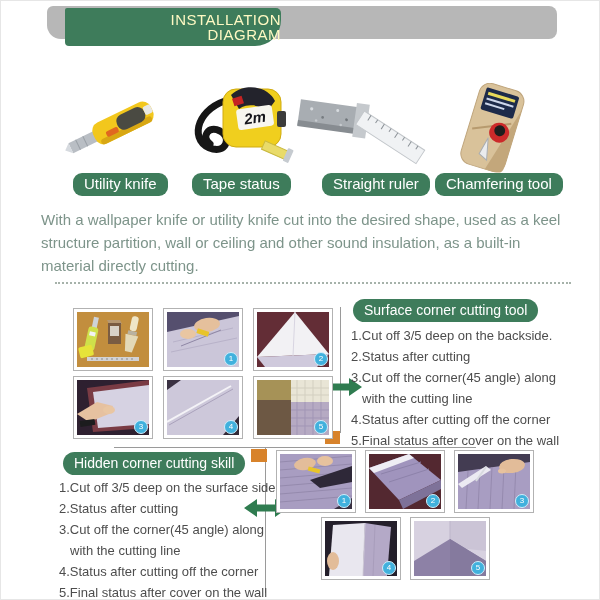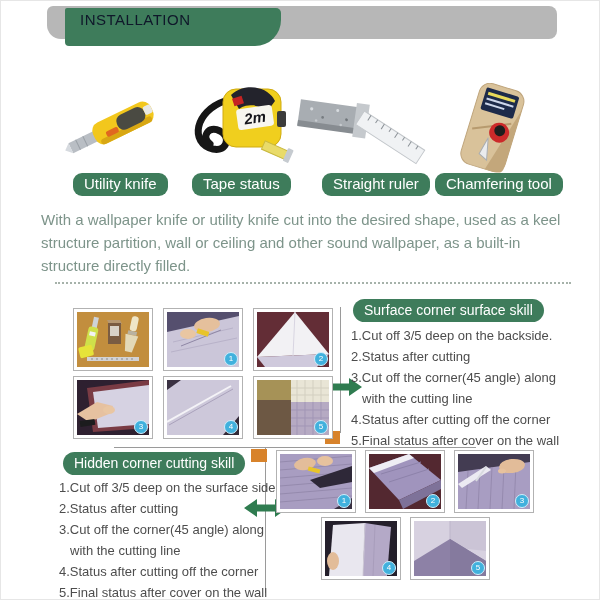--- a/index.html
+++ b/index.html
@@ -7,21 +7,21 @@
     position:relative;width:600px;height:600px;margin:0 auto;
     background:#fff;border:1px solid #e6e6e6;box-sizing:border-box;
     font-family:"Liberation Sans",sans-serif;overflow:hidden;
   }
   
   .gray-band{position:absolute;left:46px;top:5px;width:510px;height:33px;
     background:#b7b7b7;border-radius:6px 8px 8px 14px;}
   .green-badge{position:absolute;left:64px;top:7px;width:216px;height:38px;
     background:#3e7c5b;border-radius:2px 5px 26px 4px;box-sizing:border-box;
     padding:4px 0 0 15px;}
-  .green-badge div{color:#0f172a;font-size:15px;line-height:15px;letter-spacing:.5px;}
+  .green-badge div{color:#fef9c3;font-size:15px;line-height:15px;letter-spacing:.5px;text-align:right;}
   
   .tool-img{position:absolute;}
   .tool-label{position:absolute;background:#3e7c5b;color:#fff;font-size:15px;
     padding:2px 11px 4px;border-radius:9px;white-space:nowrap;}
   
   .desc{position:absolute;left:40px;top:207px;width:520px;text-align:left;
     color:#7d948a;font-size:15px;line-height:23px;}
   .divider{position:absolute;left:54px;top:281px;width:516px;height:0;
     border-top:2px dotted #a6b2aa;}
   
@@ -57,20 +57,21 @@
   .steps p.cont{padding-left:11px;}
 </style>
 </head>
 <body>
 
 <div id="page">
 
   <div class="gray-band"></div>
   <div class="green-badge">
     <div>INSTALLATION</div>
+    <div>DIAGRAM</div>
   </div>
 
   <svg class="tool-img" style="left:62px;top:88px" width="106" height="78" viewBox="0 0 106 78">
     <g transform="rotate(-26 53 40)">
       <rect x="4" y="32" width="32" height="11" fill="#b9bec4"></rect>
       <polygon points="4,32 -2,37 4,43" fill="#d6dadf"></polygon>
       <line x1="12" y1="32" x2="12" y2="43" stroke="#9aa0a6"></line>
       <line x1="20" y1="32" x2="20" y2="43" stroke="#9aa0a6"></line>
       <rect x="30" y="26" width="64" height="23" rx="9" fill="#f2c71d"></rect>
       <rect x="34" y="43" width="56" height="6" rx="3" fill="#d8a713"></rect>
@@ -134,22 +135,22 @@
     </g>
   </svg>
 
   <span class="tool-label" style="left:72px;top:172px">Utility knife</span>
   <span class="tool-label" style="left:191px;top:172px">Tape status</span>
   <span class="tool-label" style="left:434px;top:172px">Chamfering tool</span>
   <span class="tool-label" style="left:321px;top:172px">Straight ruler</span>
 
   <div class="desc">
     <div>With a wallpaper knife or utility knife cut into the desired shape, used as a keel</div>
-    <div>structure partition, wall or ceiling and other sound wallpaper, as a built-in</div>
-    <div>structure directly filled.</div>
+    <div>structure partition, wall or ceiling and other sound insulation, as a built-in</div>
+    <div>material directly cutting.</div>
   </div>
   <div class="divider"></div>
 
   <div class="vline-top"></div>
   <div class="hline"></div>
   <div class="vline-bottom"></div>
   <div class="orange orange-top"></div>
   <div class="orange orange-bottom"></div>
 
   <svg class="arrow arrow-top" viewBox="0 0 44 22">
@@ -248,21 +249,21 @@
           <line x1="56" y1="22" x2="56" y2="55"></line>
           <line x1="64" y1="22" x2="64" y2="55"></line>
           <line x1="34" y1="30" x2="72" y2="30"></line>
           <line x1="34" y1="38" x2="72" y2="38"></line>
           <line x1="34" y1="46" x2="72" y2="46"></line>
         </g>
     </svg>
     <span class="num-badge">5</span>
   </div>
 
-  <div class="skill-title st-surface">Surface corner surface skill</div>
+  <div class="skill-title st-surface">Surface corner cutting tool</div>
   <div class="steps steps-surface">
     <p>1.Cut off 3/5 deep on the backside.</p>
     <p>2.Status after cutting</p>
     <p>3.Cut off the corner(45 angle) along</p>
     <p class="cont">with the cutting line</p>
     <p>4.Status after cutting off the corner</p>
     <p>5.Final status after cover on the wall</p>
   </div>
 
   <div class="skill-title st-hidden">Hidden corner cutting skill</div>

